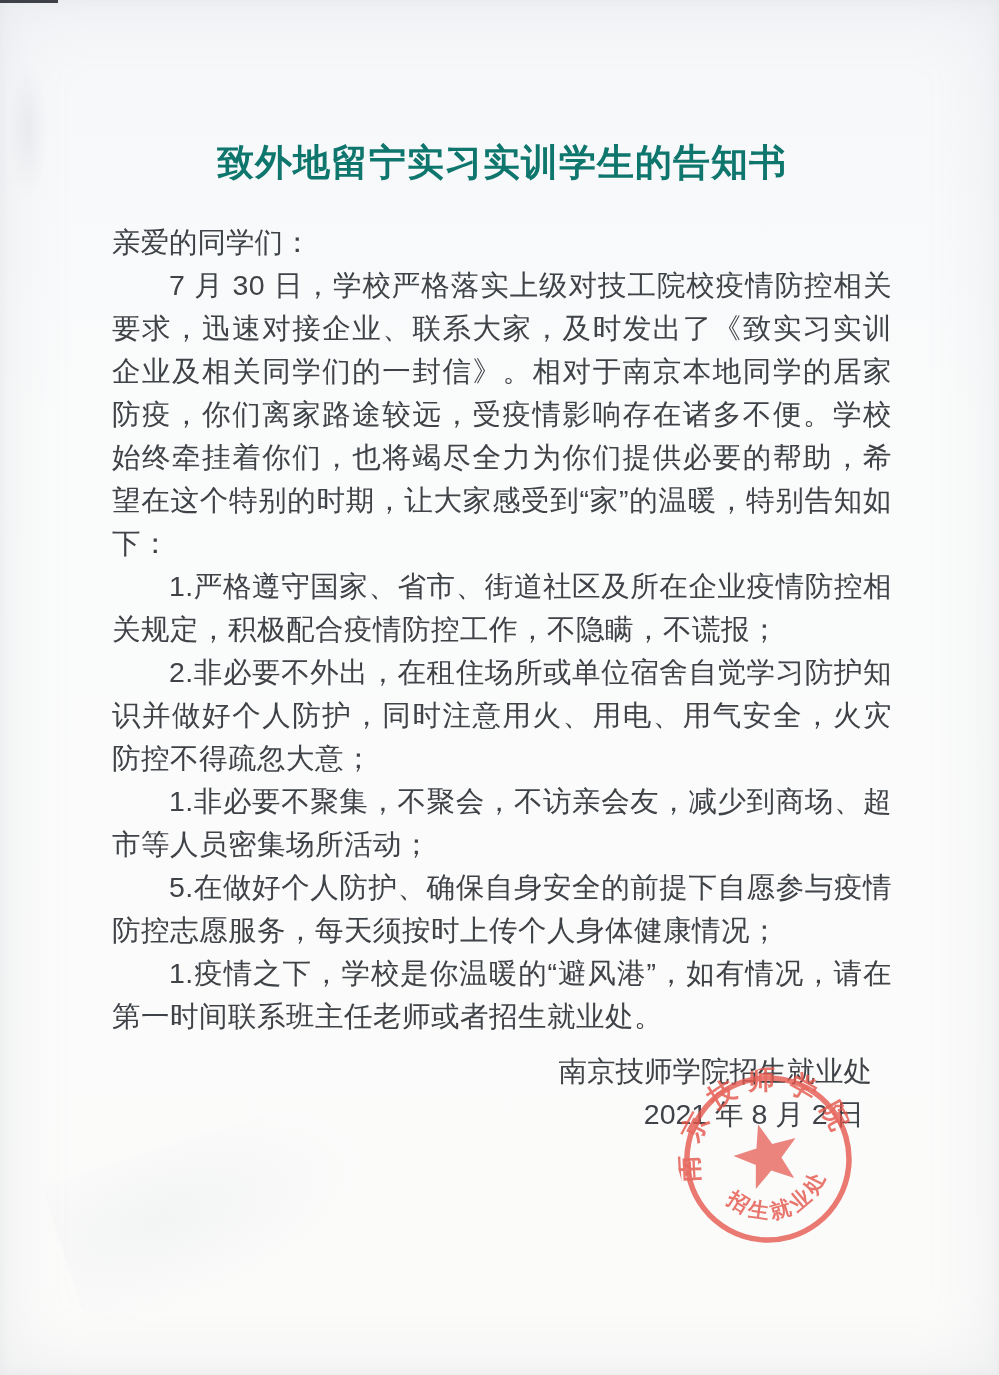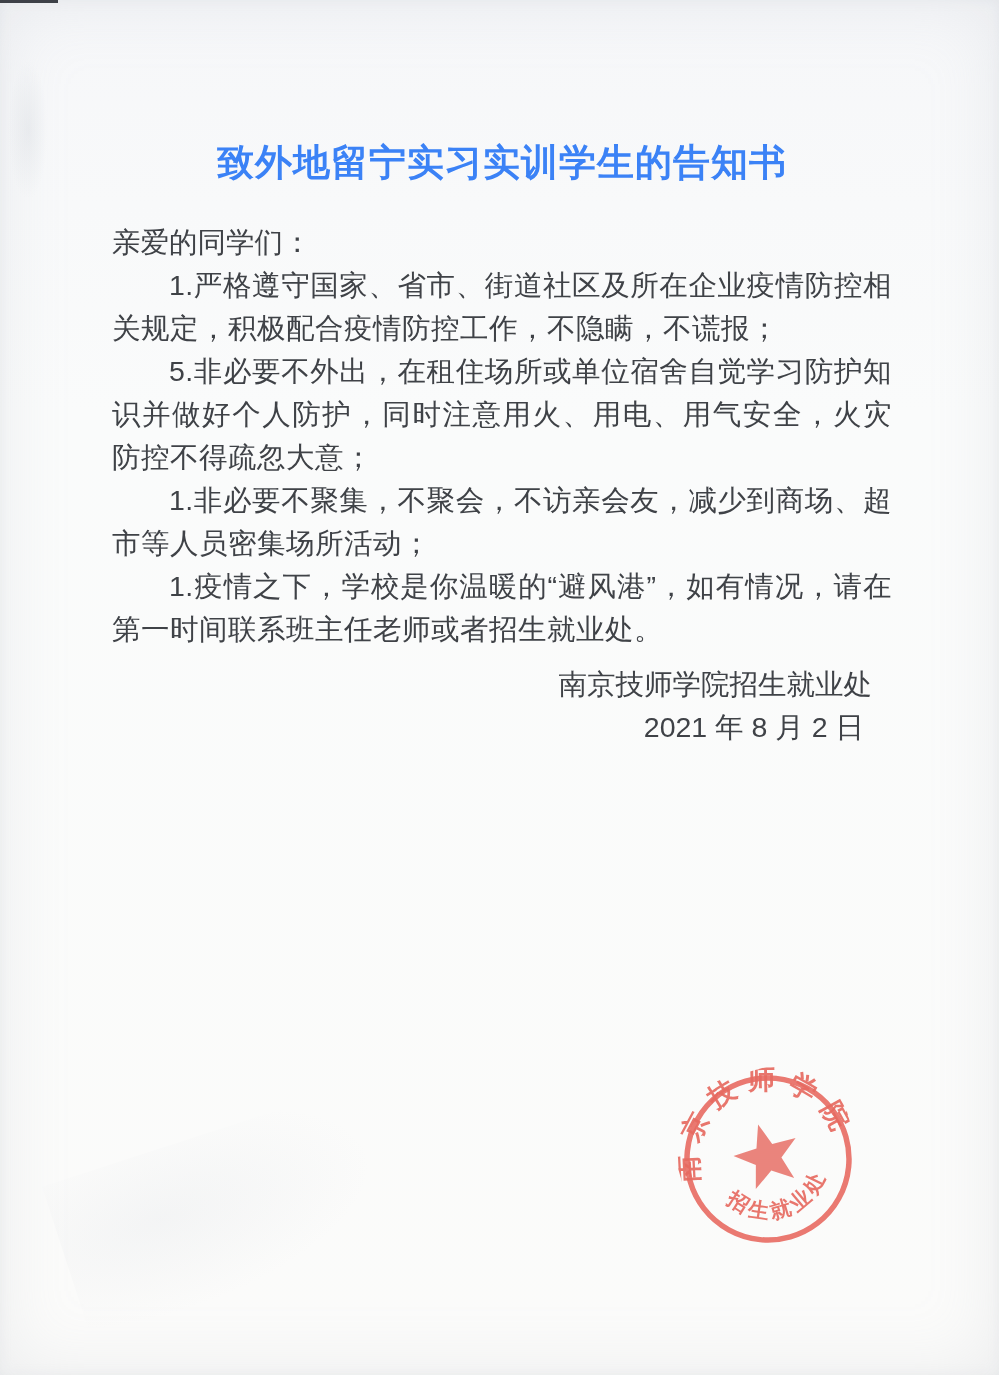--- a/index.html
+++ b/index.html
@@ -30,21 +30,21 @@
   .top-edge-mark {
     position: absolute; left: 0; top: 0; width: 58px; height: 3px;
     background: #20232a; opacity: 0.85;
   }
   .content {
     position: absolute; left: 112px; top: 138px; width: 780px;
   }
   .doc-title {
     margin: 0 0 33px 0;
     font-size: 37px; font-weight: bold; letter-spacing: 1px;
-    text-align: center; color: #3b82f6;
+    text-align: center; color: #0f766e;
   }
   .salutation {
     margin: 0;
     font-size: 28.5px; line-height: 43px; font-family: Liberation Serif, serif;
   }
   .body-para {
     margin: 0;
     font-size: 28.5px; line-height: 43px;
     text-indent: 2em;
     text-align: justify; text-justify: inter-ideograph;
@@ -79,23 +79,25 @@
 <div class="paper-shading"></div>
 <div class="smudge-left"></div>
 <div class="crease-bottom-left"></div>
 <div class="top-edge-mark"></div>
 
 <div class="content">
   <h1 class="doc-title">致外地留宁实习实训学生的告知书</h1>
 
   <p class="salutation">亲爱的同学们：</p>
 
+  <p class="body-para">7 月 30 日，学校严格落实上级对技工院校疫情防控相关要求，迅速对接企业、联系大家，及时发出了《致实习实训企业及相关同学们的一封信》。相对于南京本地同学的居家防疫，你们离家路途较远，受疫情影响存在诸多不便。学校始终牵挂着你们，也将竭尽全力为你们提供必要的帮助，希望在这个特别的时期，让大家感受到“家”的温暖，特别告知如下：</p>
   <p class="body-para">1.严格遵守国家、省市、街道社区及所在企业疫情防控相关规定，积极配合疫情防控工作，不隐瞒，不谎报；</p>
-  <p class="body-para">5.非必要不外出，在租住场所或单位宿舍自觉学习防护知识并做好个人防护，同时注意用火、用电、用气安全，火灾防控不得疏忽大意；</p>
+  <p class="body-para">2.非必要不外出，在租住场所或单位宿舍自觉学习防护知识并做好个人防护，同时注意用火、用电、用气安全，火灾防控不得疏忽大意；</p>
   <p class="body-para">1.非必要不聚集，不聚会，不访亲会友，减少到商场、超市等人员密集场所活动；</p>
+  <p class="body-para">5.在做好个人防护、确保自身安全的前提下自愿参与疫情防控志愿服务，每天须按时上传个人身体健康情况；</p>
   <p class="body-para">1.疫情之下，学校是你温暖的“避风港”，如有情况，请在第一时间联系班主任老师或者招生就业处。</p>
 
   <div class="signature-block">
     <div class="signature-line">南京技师学院招生就业处</div>
     <div class="date-line">2021 年 8 月 2 日</div>
   </div>
 </div>
 
 <div class="seal">
   <svg viewBox="0 0 178 178" xmlns="http://www.w3.org/2000/svg">

